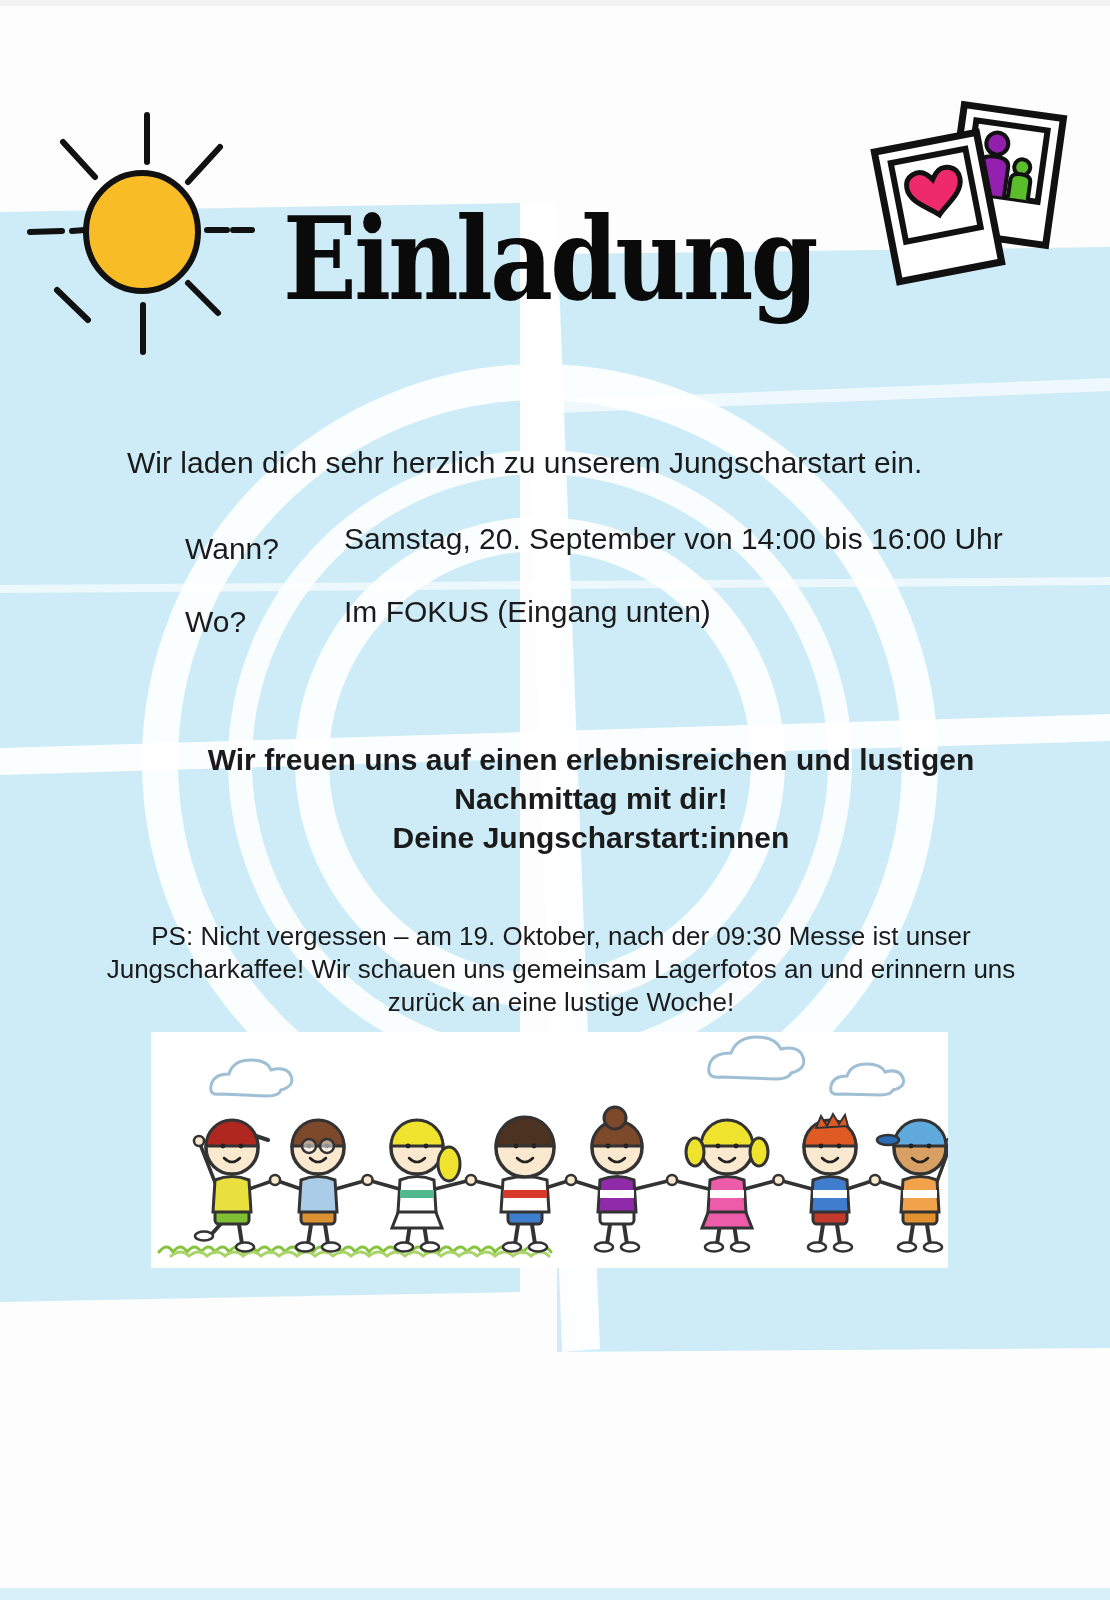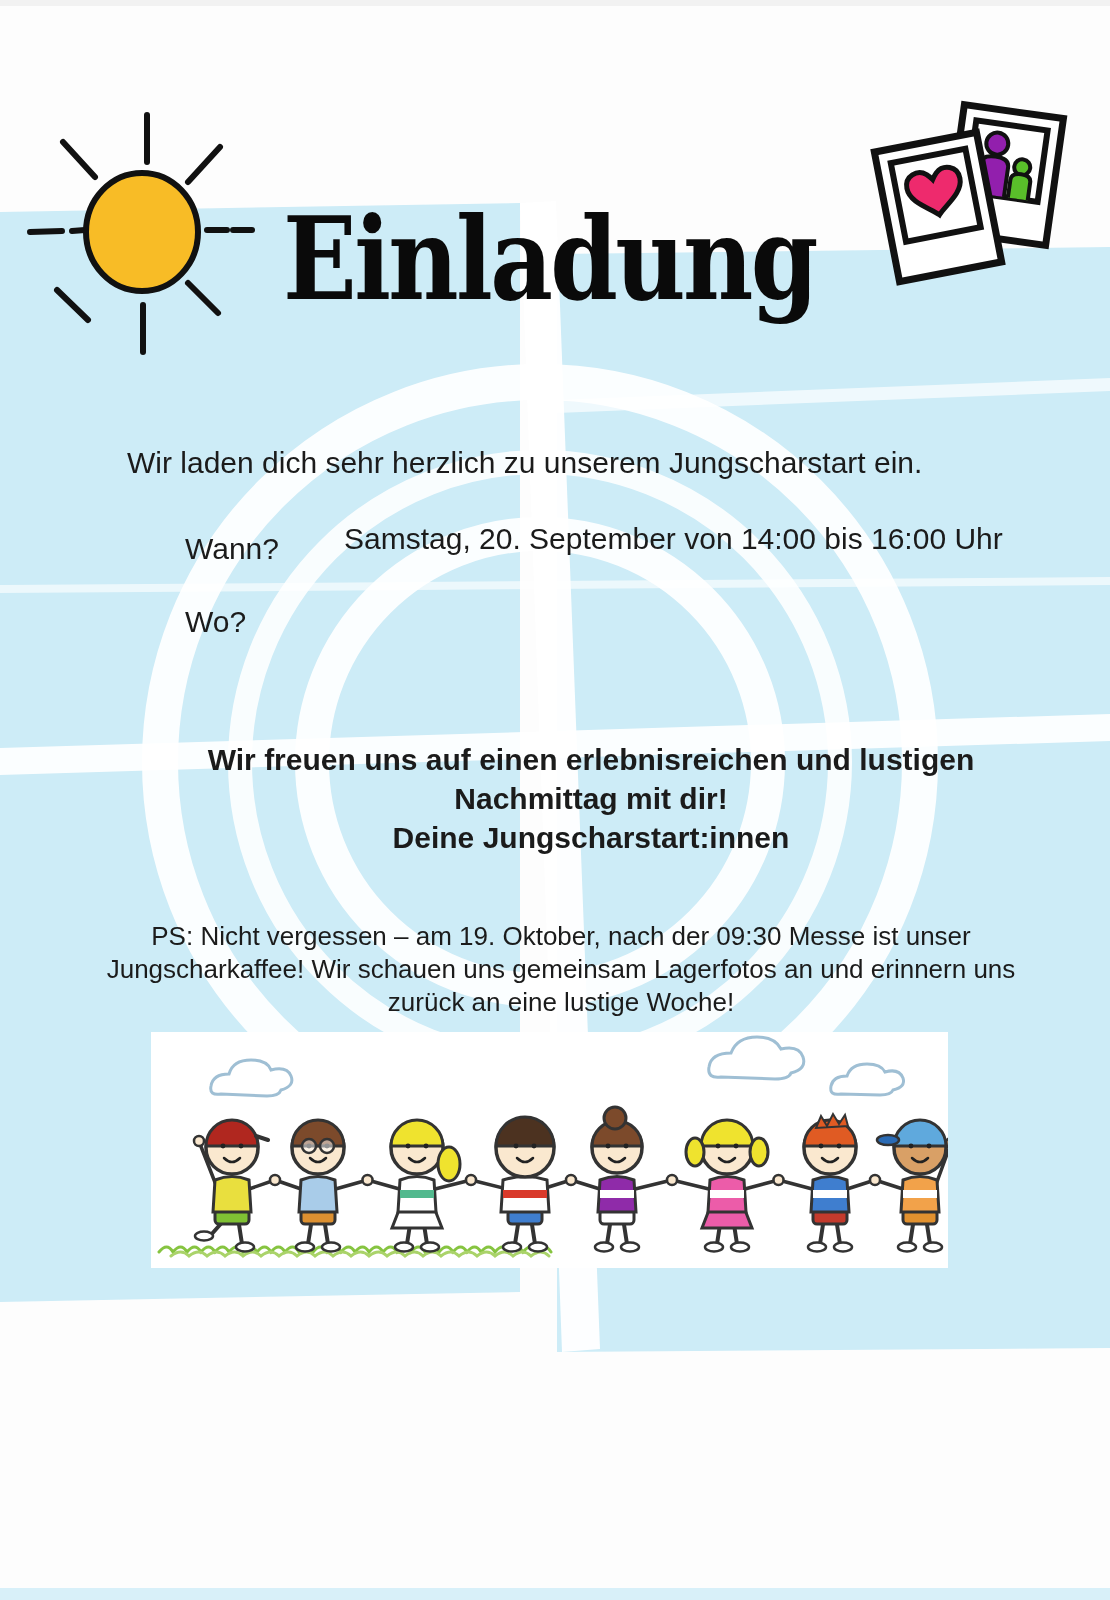--- a/index.html
+++ b/index.html
@@ -91,20 +91,21 @@
       <path d="M 0,8 C -7,0 -27,-9 -27,-24 C -27,-37 -13,-41 -5,-34 C -2,-31 0,-28 0,-28 C 0,-28 2,-31 5,-34 C 13,-41 27,-37 27,-24 C 27,-9 7,0 0,8 Z" fill="#ee2a6d" stroke="#111" stroke-width="5"></path>
     </g>
   </svg>
 
   <div id="intro" class="abs bodytext"><span>Wir laden dich sehr herzlich zu unserem </span><b>Jungscharstart</b><span> ein.</span></div>
 
   <div id="row-wann-label" class="abs bodytext row-label">Wann?</div>
   <div id="row-wann-value" class="abs bodytext row-value"><span>Samstag, </span><b>20. September</b><span> von 14:00 bis 16:00 Uhr</span></div>
 
   <div id="row-wo-label" class="abs bodytext row-label">Wo?</div>
+  <div id="row-wo-value" class="abs bodytext row-value"><span>Im </span><b>FOKUS</b><span> (Eingang unten)</span></div>
 
   <div id="closing" class="abs">
     <div>Wir freuen uns auf einen erlebnisreichen und lustigen</div>
     <div>Nachmittag mit dir!</div>
     <div>Deine Jungscharstart:innen</div>
   </div>
 
   <div id="ps" class="abs">
     <div><span>PS: Nicht vergessen – am </span><b>19. Oktober</b><span>, nach der 09:30 Messe ist unser</span></div>
     <div><b>Jungscharkaffee!</b><span> Wir schauen uns gemeinsam Lagerfotos an und erinnern uns</span></div>

